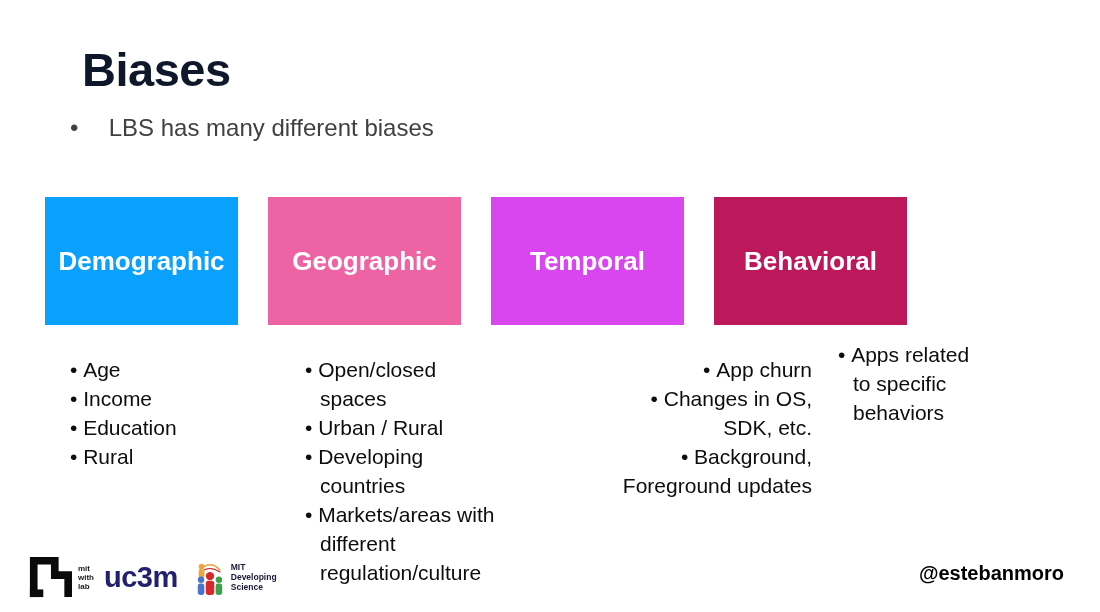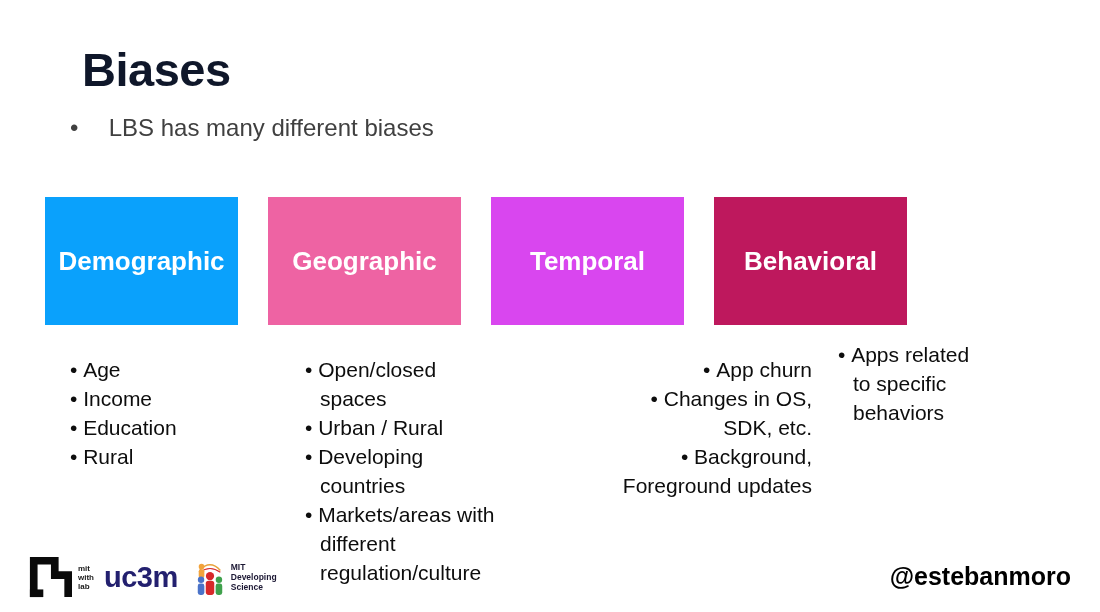--- a/index.html
+++ b/index.html
@@ -54,22 +54,22 @@
     margin-left:6px;font-size:8px;font-weight:bold;line-height:9px;color:#1a1a1a;
   }
   .uc3m{
     margin-left:10px;font-size:29px;font-weight:bold;letter-spacing:-0.5px;
   }
   .cs-icon{margin-left:16px;display:block;}
   .cs-text{
     margin-left:5px;font-size:8.5px;font-weight:bold;line-height:10px;color:#1b1733;
   }
   .handle{
-    position:absolute;right:29px;top:562px;
-    font-size:25px;font-weight:bold;color:#000;
+    position:absolute;right:36px;top:562px;
+    font-size:20px;font-weight:bold;color:#000;
   }
 </style>
 </head>
 <body>
 
 <div class="slide">
 
   <h1 class="title">Biases</h1>
 
   <div class="intro">

